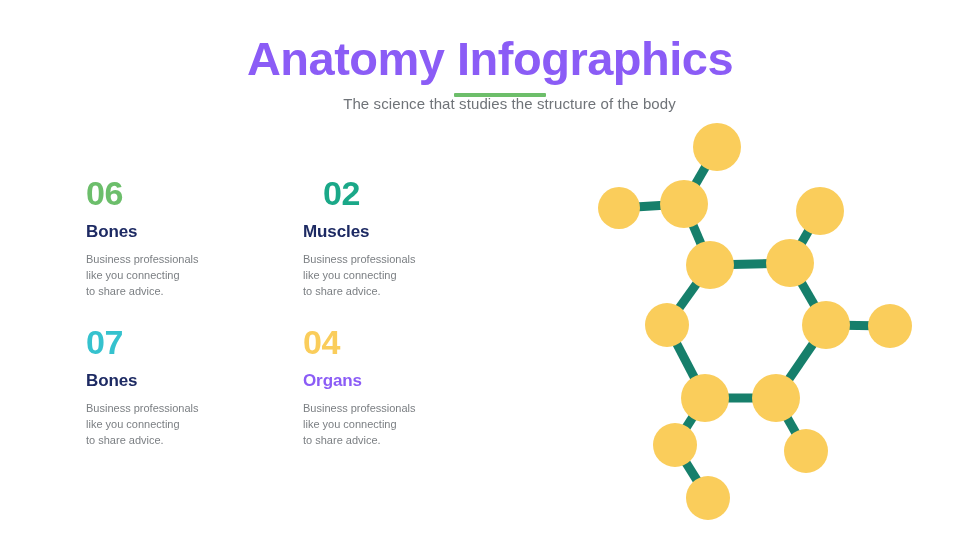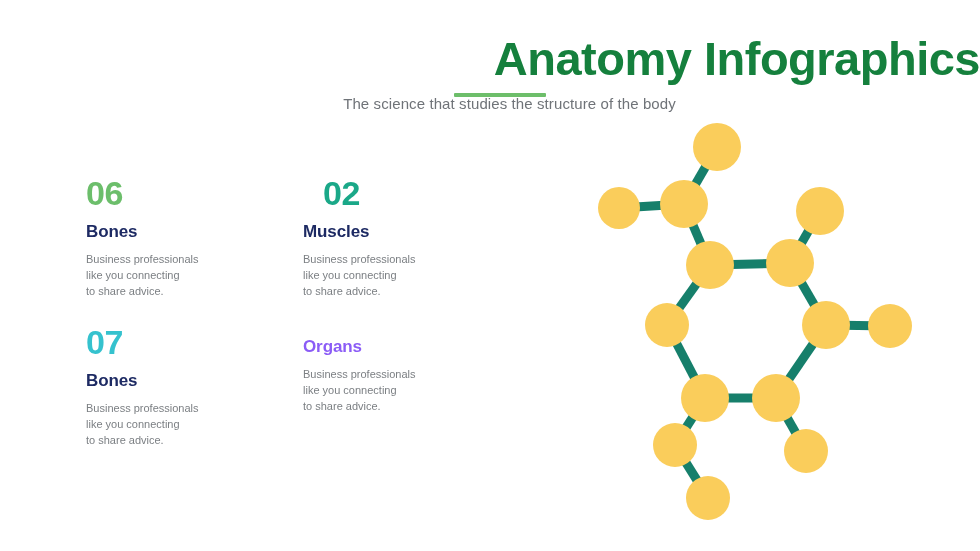--- a/index.html
+++ b/index.html
@@ -95,21 +95,21 @@
     height: 456px;
   }
   #molecule svg { display: block; }
 </style>
 </head>
 <body>
 
 <div id="slide">
 
   <div id="header">
-    <h1 id="title" style="color: #15803d; text-align: right;">Anatomy Infographics</h1>
+    <h1 id="title" style="color: #8b5cf6;">Anatomy Infographics</h1>
     <p id="subtitle" style="color: rgb(111, 115, 120); margin-left: 39px;">The science that studies the structure of the body</p>
   </div>
   <div id="accent-rule" style="background: rgb(109, 190, 106);"></div>
 
   <div id="items">
 
     <div class="item" id="item-0">
       <p class="item-num" style="color: rgb(108, 190, 107);">06</p>
       <p class="item-title" style="color: rgb(29, 42, 99);">Bones</p>
       <p class="item-body">Business professionals
@@ -127,20 +127,21 @@
 
     <div class="item" id="item-2">
       <p class="item-num" style="color: rgb(53, 194, 206);">07</p>
       <p class="item-title" style="color: rgb(29, 42, 99);">Bones</p>
       <p class="item-body">Business professionals
 like you connecting
 to share advice.</p>
     </div>
 
     <div class="item" id="item-3">
+      <p class="item-num" style="color: rgb(250, 205, 91);">04</p>
       <p class="item-title" style="color: #8b5cf6;">Organs</p>
       <p class="item-body">Business professionals
 like you connecting
 to share advice.</p>
     </div>
 
   </div>
 
   <div id="molecule">
     <svg id="molecule-svg" width="420" height="456" viewBox="0 0 420 456">

